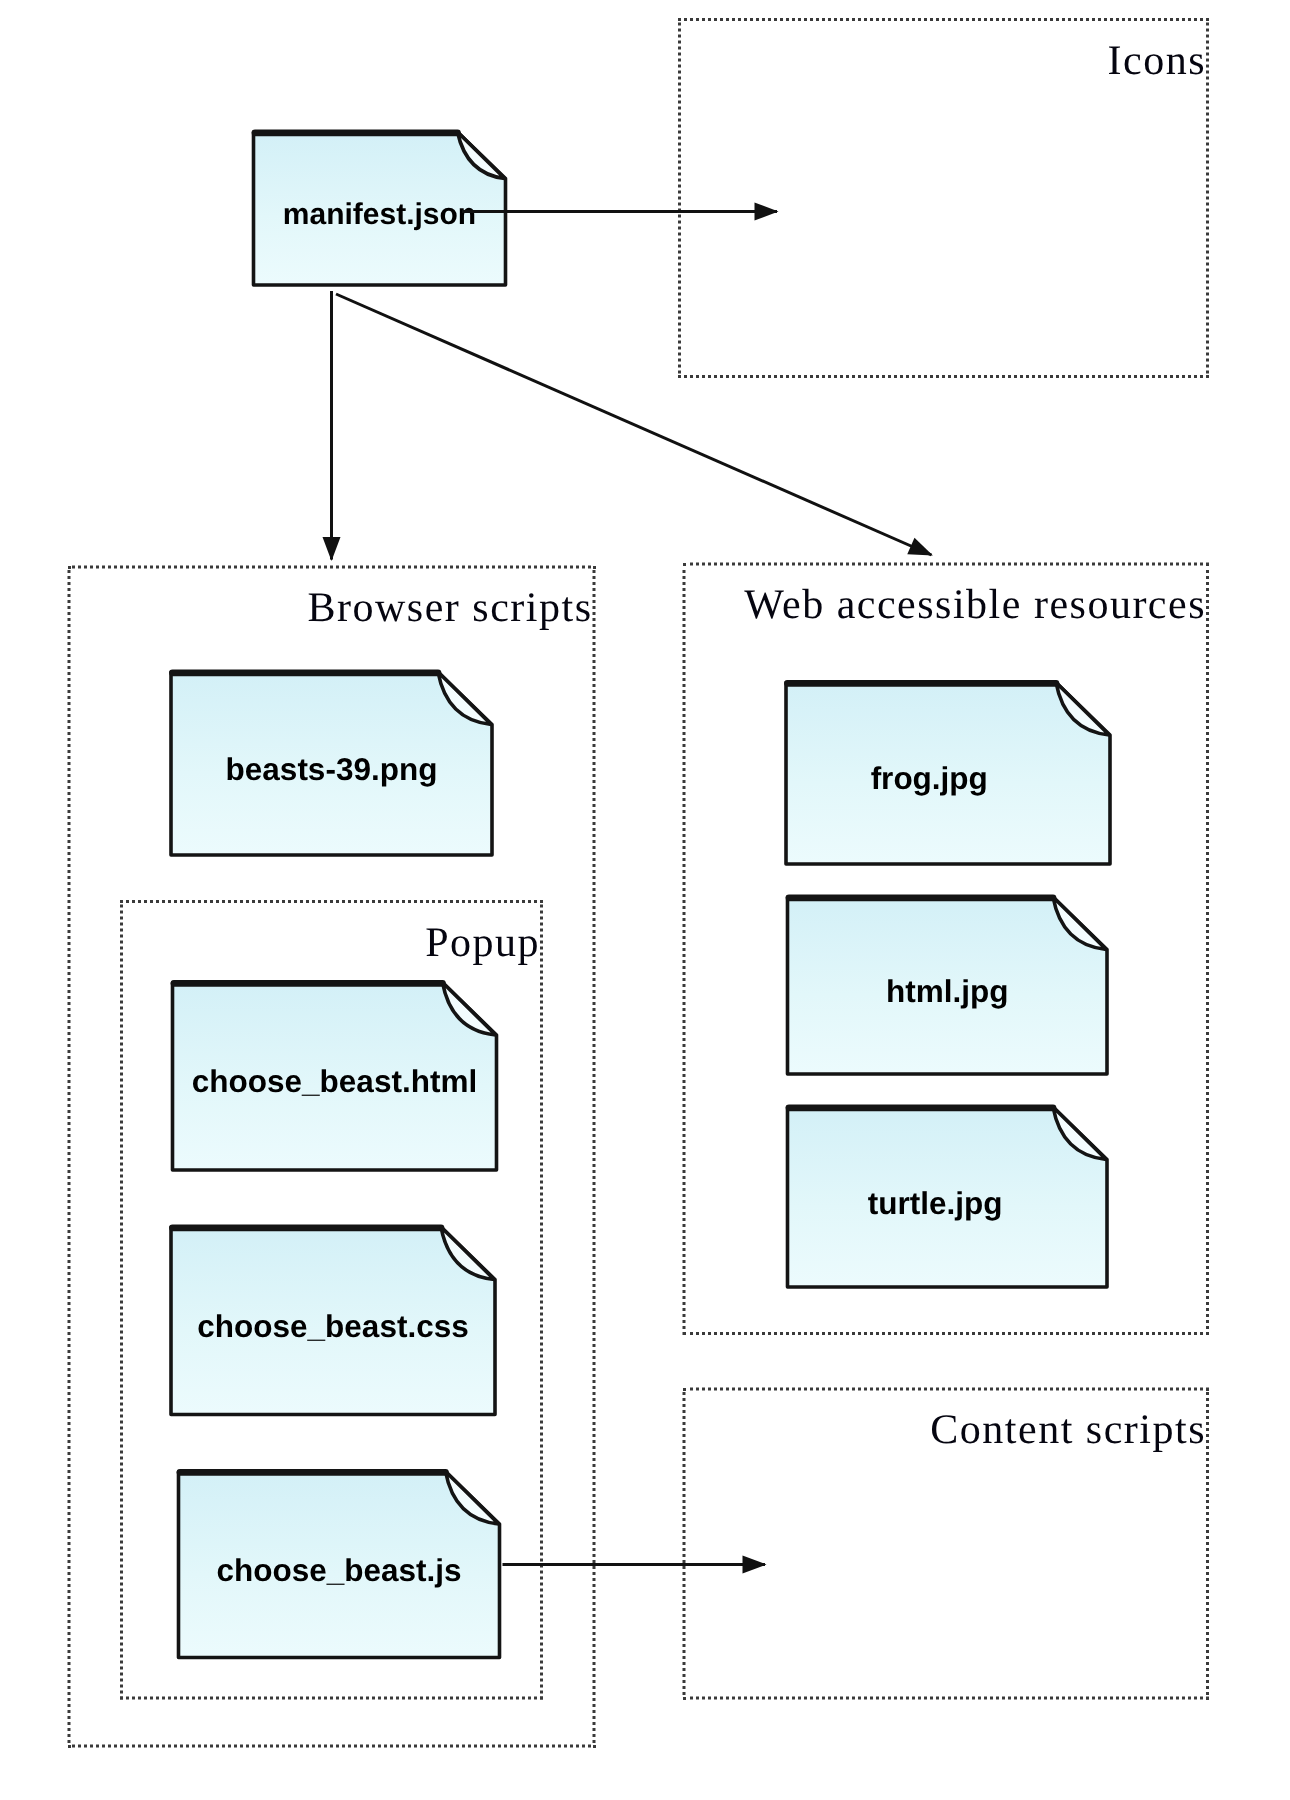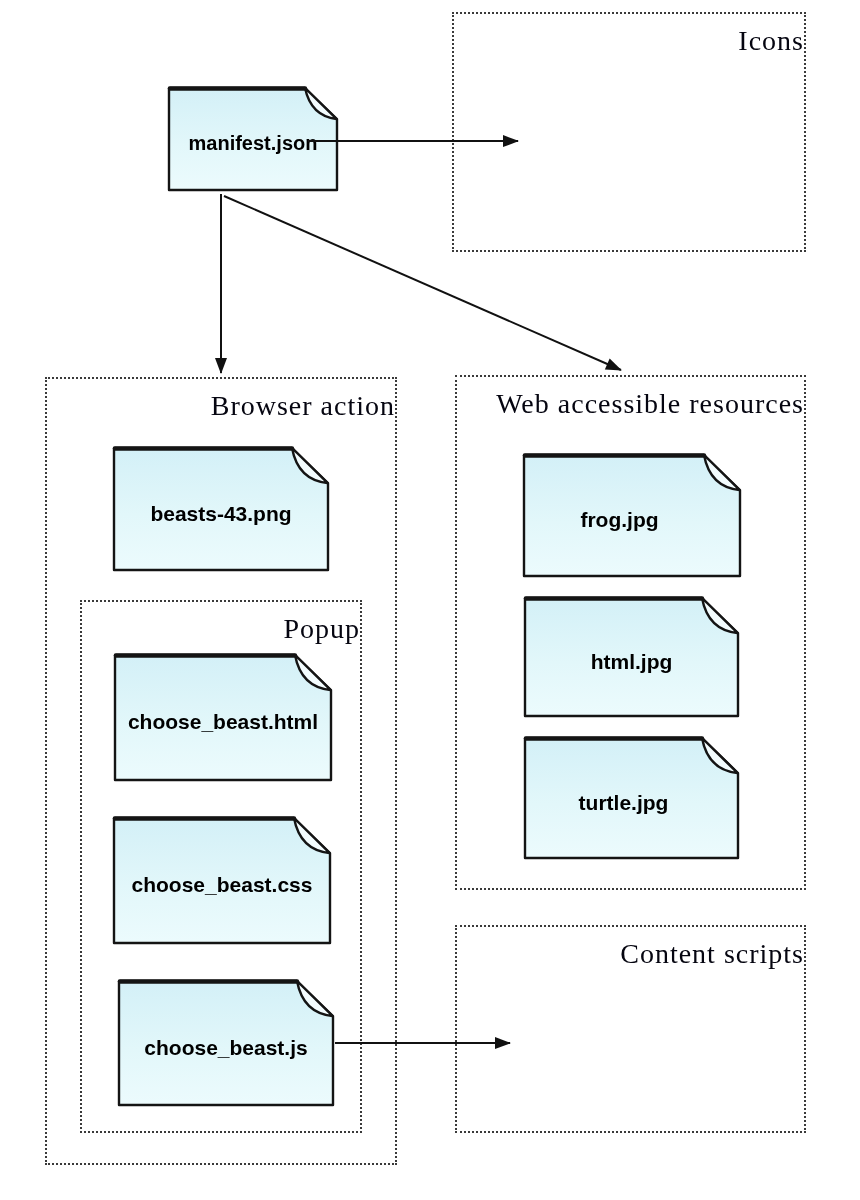--- a/index.html
+++ b/index.html
@@ -67,21 +67,21 @@
         <stop offset="1" stop-color="#ecfbfd"></stop>
       </linearGradient>
     </defs>
   </svg>
 
   <div class="group" id="g-icons">
     <div class="group-title">Icons</div>
   </div>
 
   <div class="group" id="g-browser-action">
-    <div class="group-title">Browser action</div>
+    <div class="group-title">Browser scripts</div>
   </div>
 
   <div class="group" id="g-popup">
     <div class="group-title">Popup</div>
   </div>
 
   <div class="group" id="g-web-accessible">
     <div class="group-title">Web accessible resources</div>
   </div>
 
@@ -98,21 +98,21 @@
     <div class="doc-label">manifest.json</div>
   </div>
 
 
   <div class="doc" id="d-beasts32">
       <svg width="218" height="127" viewBox="0 0 218 127">
         <path d="M2 3 L180 3 L216 38 L216 125 L2 125 Z" fill="url(#docGrad)" stroke="#141414" stroke-width="2.4" stroke-linejoin="round" stroke-linecap="round"></path>
         <path d="M3 3.5 L180 3.5" fill="none" stroke="#141414" stroke-width="4.5" stroke-linejoin="round" stroke-linecap="round"></path>
         <path d="M180 3 Q 186 35 215.5 38 L 180 3 Z" fill="#f3fcfe" stroke="#141414" stroke-width="2.4" stroke-linejoin="round" stroke-linecap="round"></path>
       </svg>
-    <div class="doc-label">beasts-43.png</div>
+    <div class="doc-label">beasts-39.png</div>
   </div>
 
   <div class="doc" id="d-choose-html">
       <svg width="220" height="130" viewBox="0 0 220 130">
         <path d="M2 3 L182 3 L218 38 L218 128 L2 128 Z" fill="url(#docGrad)" stroke="#141414" stroke-width="2.4" stroke-linejoin="round" stroke-linecap="round"></path>
         <path d="M3 3.5 L182 3.5" fill="none" stroke="#141414" stroke-width="4.5" stroke-linejoin="round" stroke-linecap="round"></path>
         <path d="M182 3 Q 188 35 217.5 38 L 182 3 Z" fill="#f3fcfe" stroke="#141414" stroke-width="2.4" stroke-linejoin="round" stroke-linecap="round"></path>
       </svg>
     <div class="doc-label">choose_beast.html</div>
   </div>

